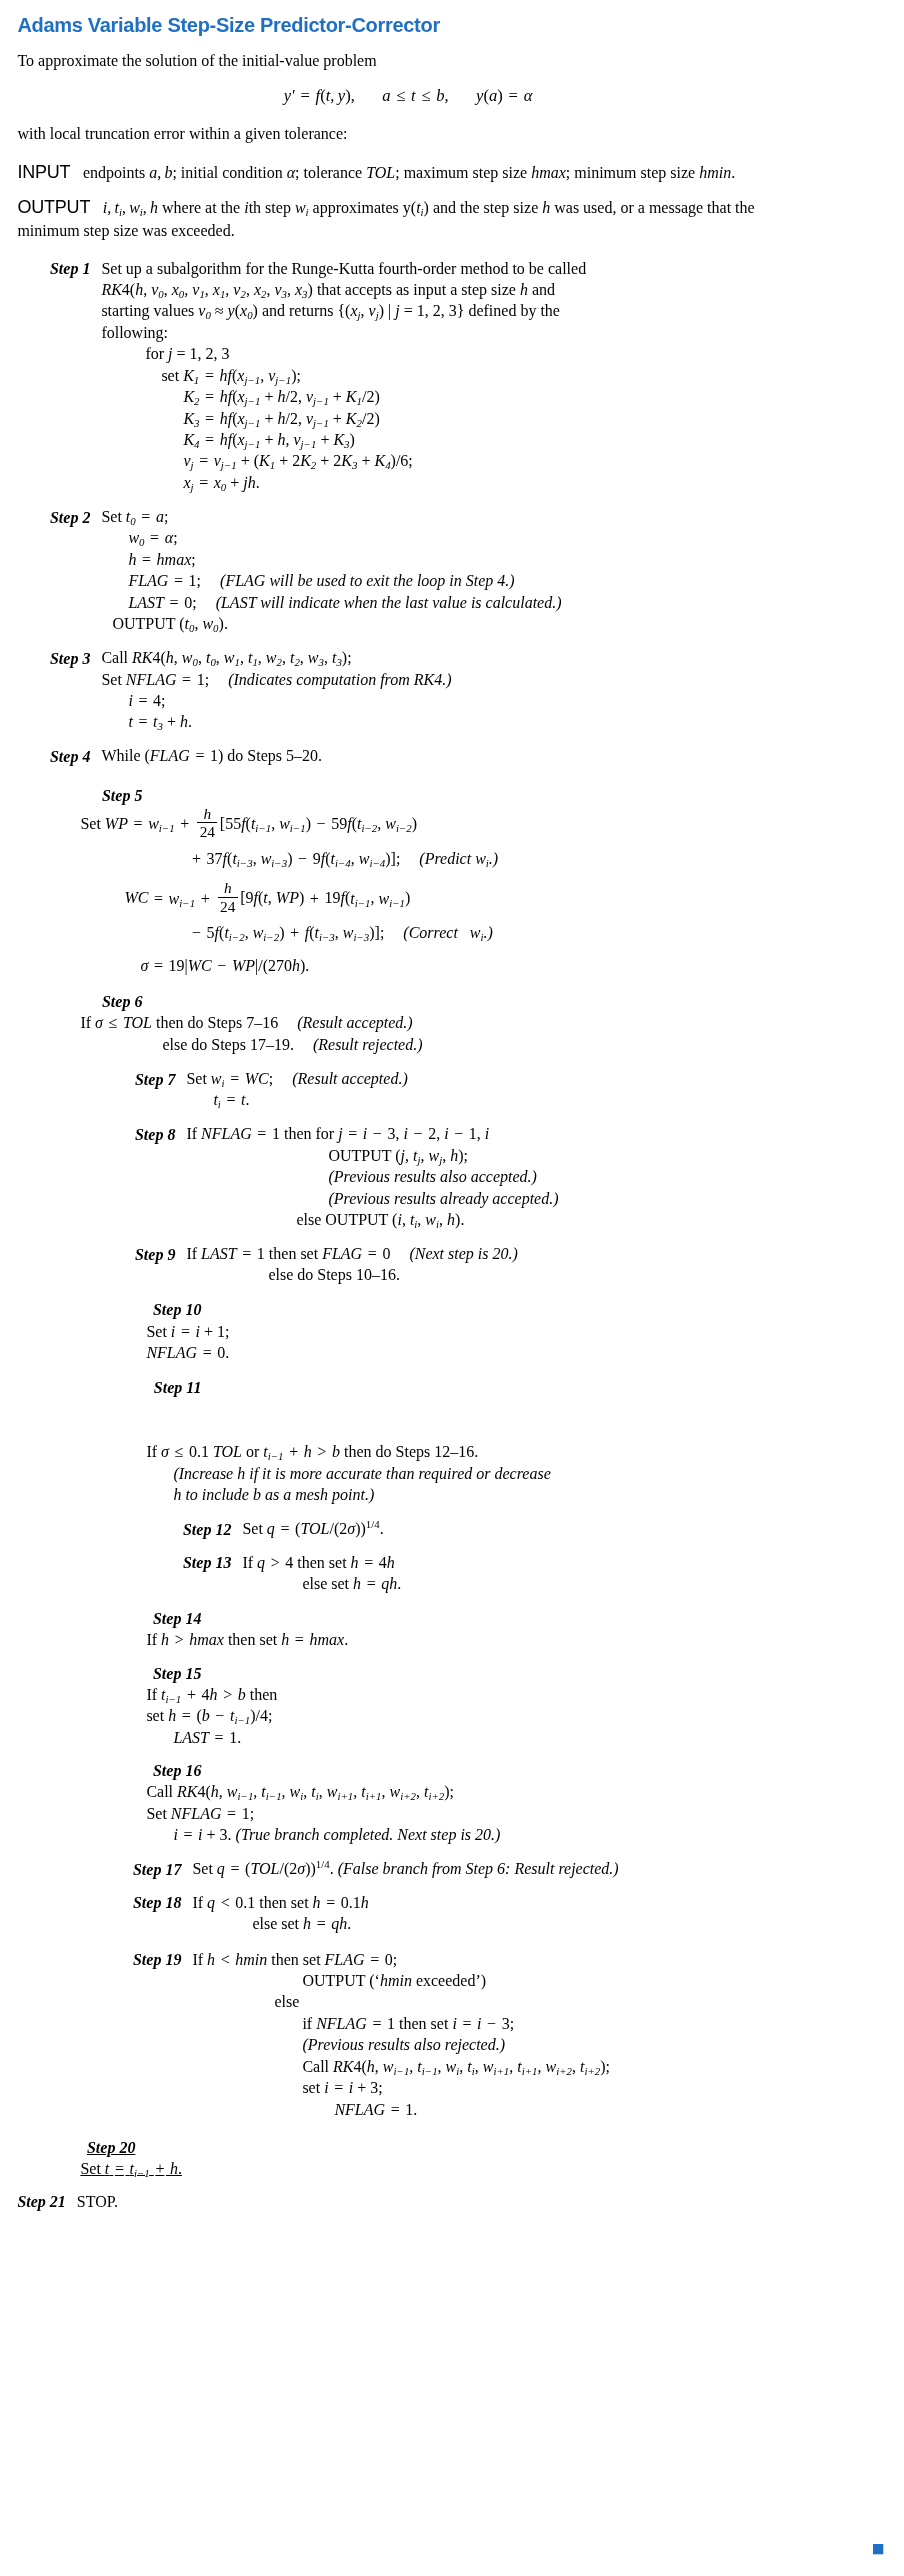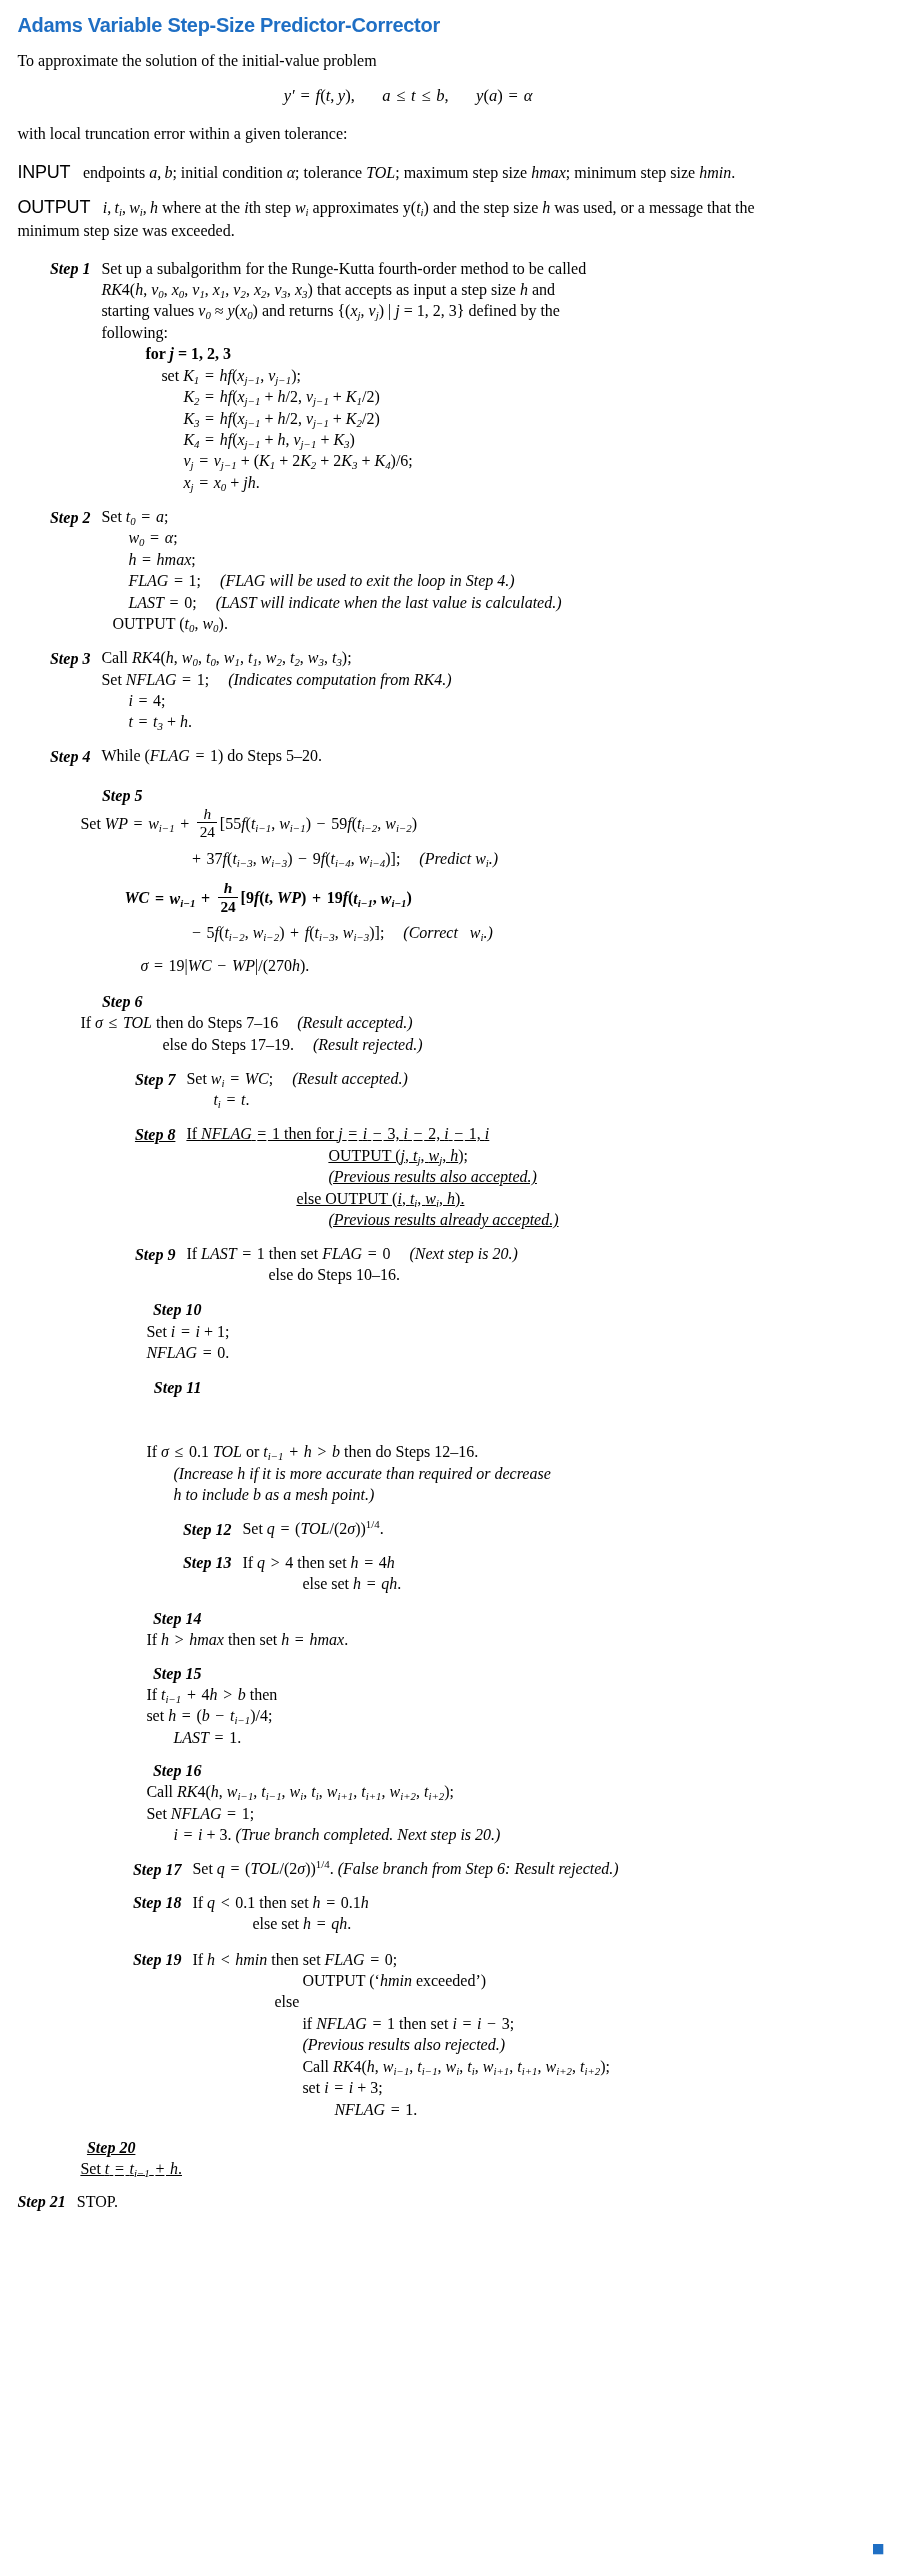--- a/index.html
+++ b/index.html
@@ -79,21 +79,21 @@
     padding-top: 0.8px;
   }
   .step-body {
     flex: 1 1 auto;
     padding-left: 11px;
   }
   .line { display: block; }
 
   
   .i1 { padding-left: 27px; }
-  .i2 { padding-left: 44px; font-weight: bold; }
+  .i2 { padding-left: 44px; }
   .i3 { padding-left: 60px; }
   .i4 { padding-left: 82px; }
   .i5 { padding-left: 110px; }
   .i6 { padding-left: 142px; }
 
   
   .nest1 { margin-left: 52px; flex-direction: column; }
   .nest2 { margin-left: 85px; }
   .nest3 { margin-left: 118px; flex-direction: column; }
   .nest4 { margin-left: 148px; }
@@ -239,28 +239,28 @@
   </div>
 
   <div class="step nest2" style="margin-top:12.6px;">
     <div class="step-label lw-a">Step 7</div>
     <div class="step-body">
       <span class="line">Set <span class="mi">w<sub>i</sub></span> <span class="op">=</span> <span class="mi">WC</span>;<span class="sp-lg"></span><span class="cmt">(Result accepted.)</span></span>
       <span class="line i1"><span class="mi">t<sub>i</sub></span> <span class="op">=</span> <span class="mi">t</span>.</span>
     </div>
   </div>
 
-  <div class="step nest2" style="margin-top:12.6px;text-decoration:underline;">
+  <div class="step nest2" style="margin-top:12.6px;">
     <div class="step-label lw-a">Step 8</div>
     <div class="step-body">
       <span class="line">If <span class="mi">NFLAG</span> <span class="op">=</span> 1 then for <span class="mi">j</span> <span class="op">=</span> <span class="mi">i</span> <span class="op">−</span> 3, <span class="mi">i</span> <span class="op">−</span> 2, <span class="mi">i</span> <span class="op">−</span> 1, <span class="mi">i</span></span>
       <span class="line i6">OUTPUT (<span class="mi">j</span>, <span class="mi">t<sub>j</sub></span>, <span class="mi">w<sub>j</sub></span>, <span class="mi">h</span>);</span>
       <span class="line i6"><span class="cmt">(Previous results also accepted.)</span></span>
+      <span class="line i6"><span class="cmt">(Previous results already accepted.)</span></span>
       <span class="line i5">else OUTPUT (<span class="mi">i</span>, <span class="mi">t<sub>i</sub></span>, <span class="mi">w<sub>i</sub></span>, <span class="mi">h</span>).</span>
-      <span class="line i6"><span class="cmt">(Previous results already accepted.)</span></span>
     </div>
   </div>
 
   <div class="step nest2" style="margin-top:12.6px;">
     <div class="step-label lw-a">Step 9</div>
     <div class="step-body">
       <span class="line">If <span class="mi">LAST</span> <span class="op">=</span> 1 then set <span class="mi">FLAG</span> <span class="op">=</span> 0<span class="sp-lg"></span><span class="cmt">(Next step is 20.)</span></span>
       <span class="line i4">else do Steps 10–16.</span>
     </div>
   </div>

